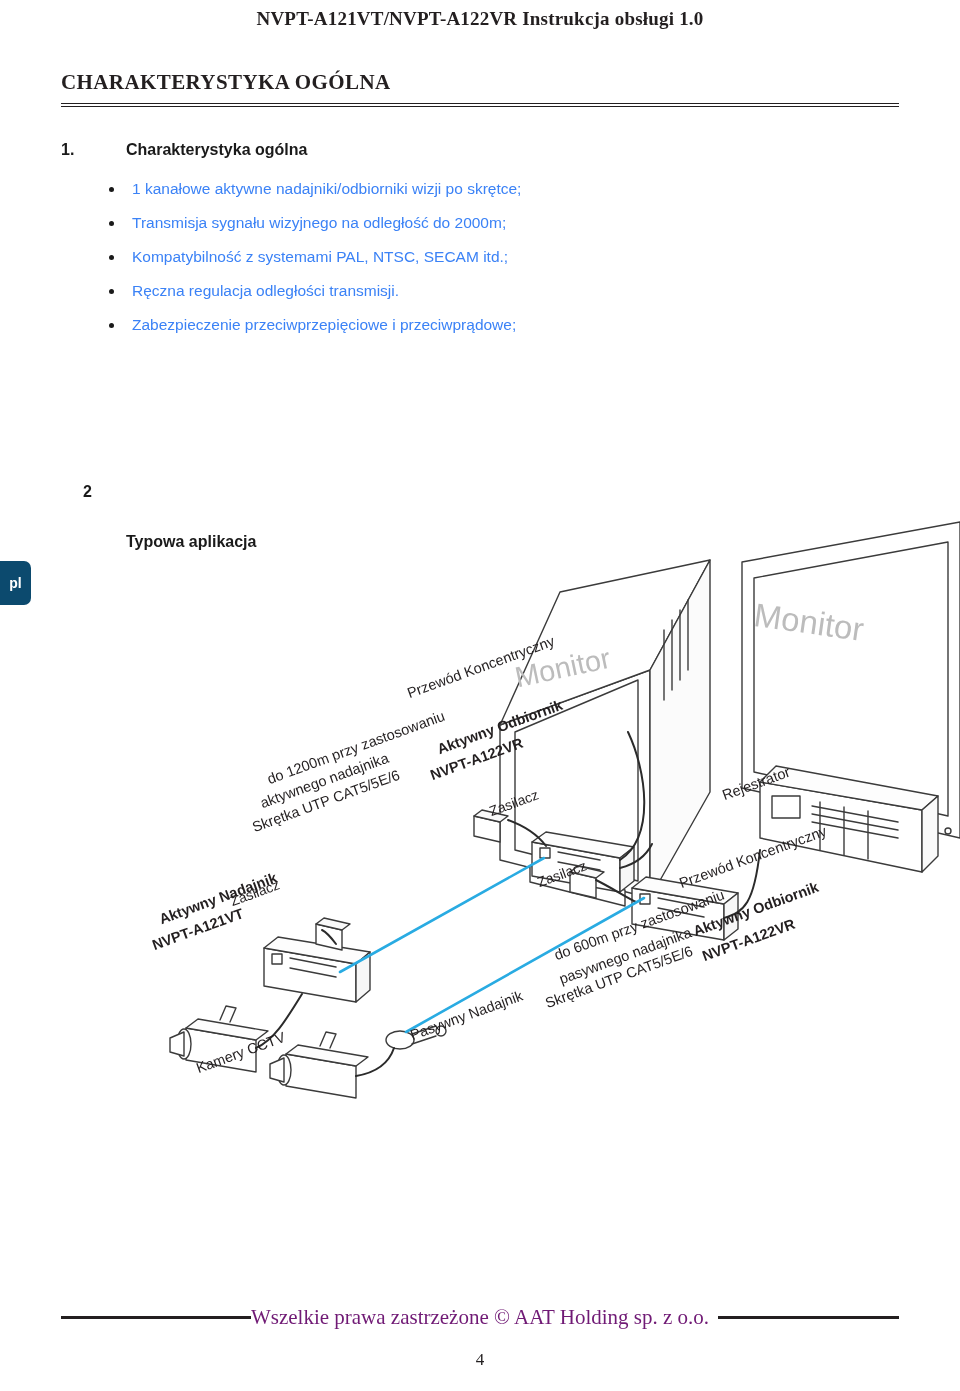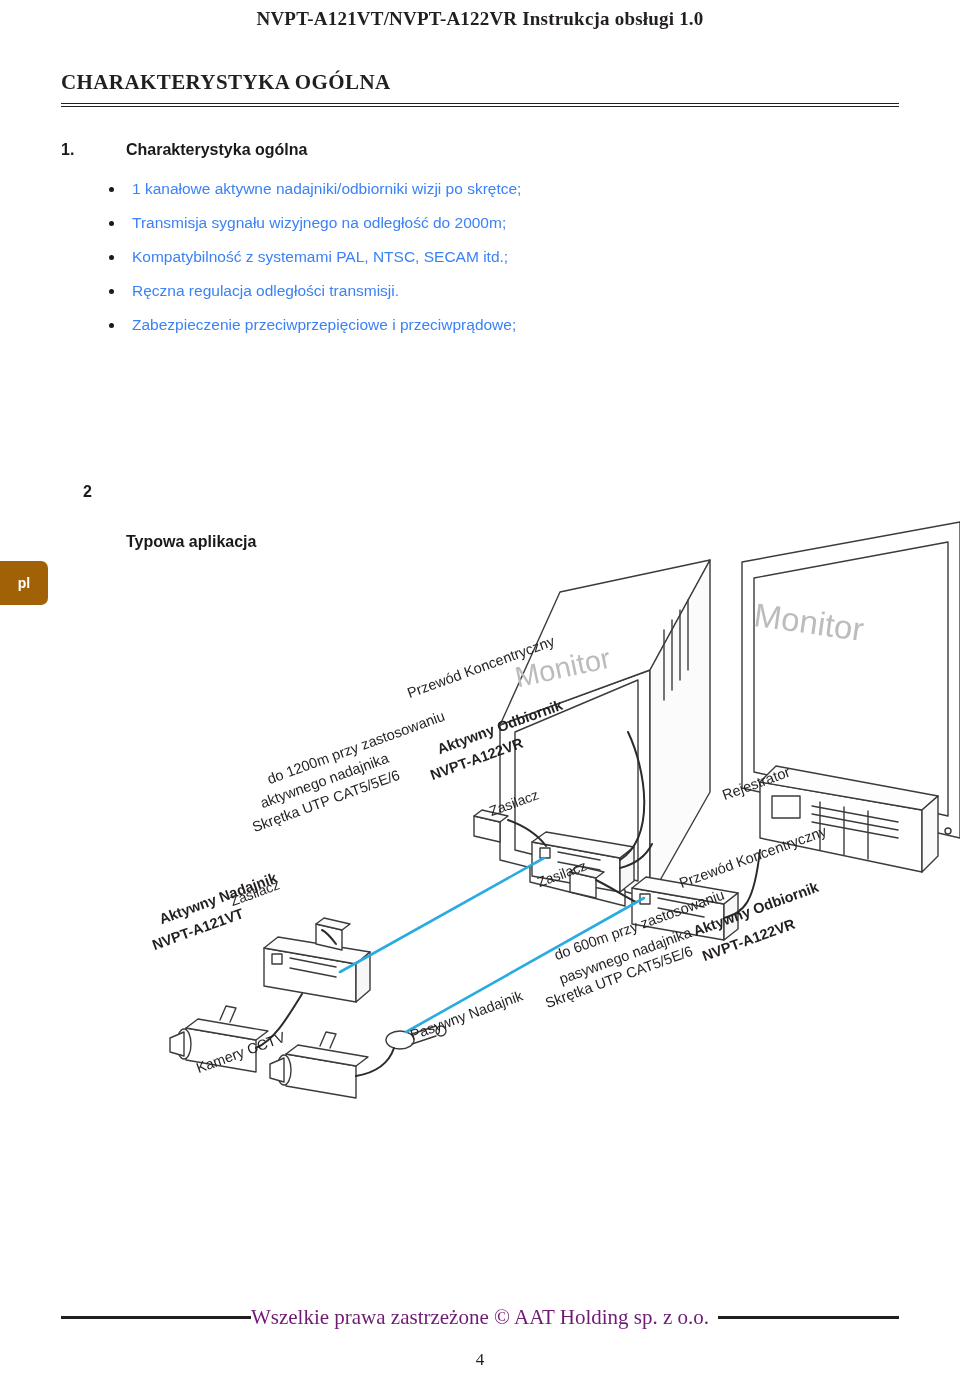--- a/index.html
+++ b/index.html
@@ -70,22 +70,22 @@
   .bullets li:before{
     content:"";
     position:absolute;left:8px;top:6px;
     width:5px;height:5px;border-radius:50%;
     background:#1a1a1a;
   }
 
   
   .side-tab{
     position:absolute;left:0px;top:561px;
-    width:48px;height:44px;
-    background:#a16207;
+    width:31px;height:44px;
+    background:#0c4a6e;
     border-radius:0 7px 7px 0;
     color:#ffffff;
     font-size:14px;
     font-weight:bold;
     display:flex;align-items:center;justify-content:center;text-align:right;
   }
 
   
   .figure{
     position:absolute;left:60px;top:520px;width:900px;height:680px;

